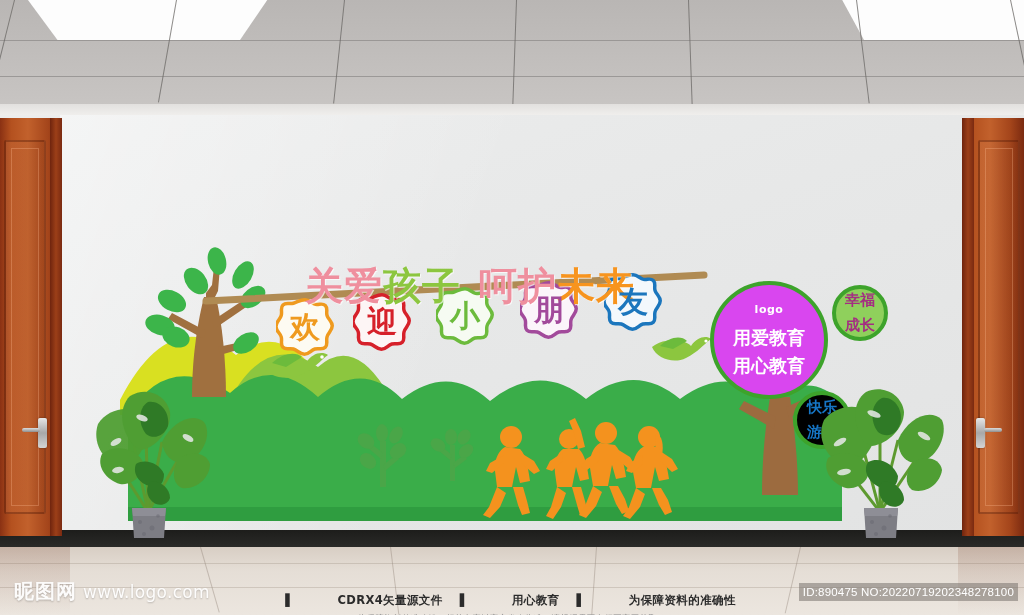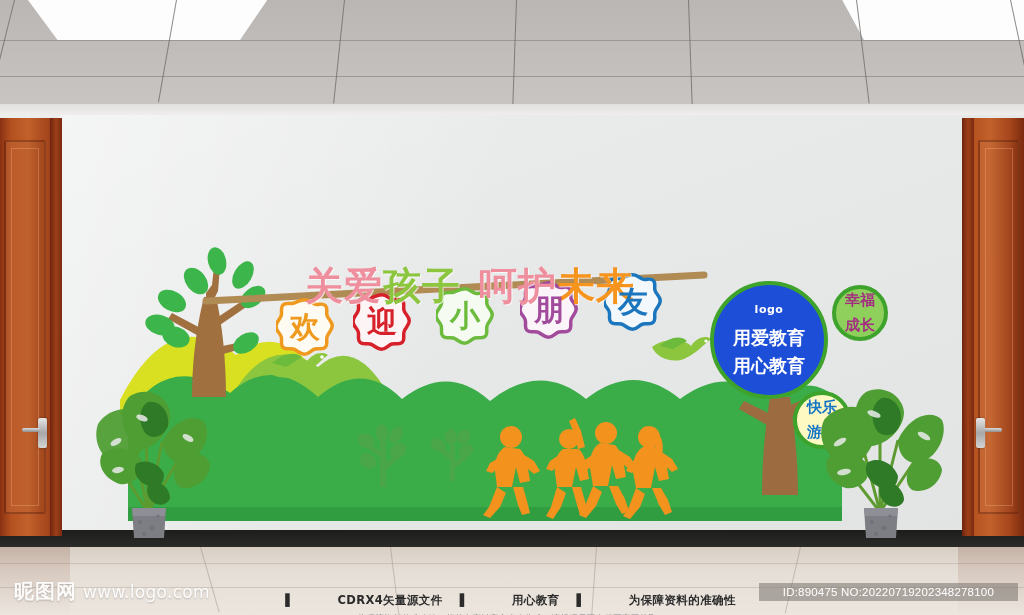--- a/index.html
+++ b/index.html
@@ -142,37 +142,37 @@
     position: absolute; border-radius: 50%;
     display: flex; flex-direction: column;
     align-items: center; justify-content: center;
     text-align: center; line-height: 1.12;
     font-weight: 700;
     font-family: "DejaVu Sans", "Liberation Sans", sans-serif;
     gap: 8px;
   }
   .t-main {
     left: 710px; top: 166px; width: 118px; height: 118px;
-    background: #1d4ed8; border: 4px solid #3da32b; color: #fff;
+    background: #d946ef; border: 4px solid #3da32b; color: #fff;
   }
   .t-main .logo-txt { font-size: 11px; font-weight: 700; margin-bottom: 3px; letter-spacing: .5px; }
   .t-main .line { font-size: 18px; }
   .t-tr {
     left: 832px; top: 170px; width: 56px; height: 56px;
     background: #8fd05c; border: 4px solid #3da32b;
   }
   .t-tr span { font-size: 15px; color: #a42d82; }
   .t-bl {
     left: 676px; top: 278px; width: 56px; height: 56px;
     background: #c5e38a; border: 4px solid #3da32b;
   }
   .t-bl span { font-size: 15px; color: #ef8019; }
   .t-br {
     left: 793px; top: 276px; width: 58px; height: 58px;
-    background: #fef9c3; border: 4px solid #3da32b;
+    background: #000000; border: 4px solid #3da32b;
   }
   .t-br span { font-size: 15px; color: #1675c4; }
 
   
   .caption-wrap {
     position: absolute; left: 0; top: 478px; width: 1024px;
     text-align: center;
   }
   .caption-main {
     font-size: 11.5px; font-weight: 700; color: #2b2b2b; letter-spacing: .4px;
@@ -197,21 +197,21 @@
     color: #ffffff; opacity: .92;
     text-shadow: 0 1px 2px rgba(0,0,0,.25);
   }
   .wm-logo { font-size: 20px; font-weight: 700; letter-spacing: 1px;
     font-family: "DejaVu Sans", "Liberation Sans", sans-serif; }
   .wm-url { font-size: 17px; letter-spacing: .3px;
     font-family: "DejaVu Sans", "Liberation Sans", sans-serif; }
   .wm-right {
     position: absolute; right: 6px; top: 583px;
     background: rgba(120,115,110,.55);
-    color: #fff; font-size: 11.5px; padding: 3px 24px;
+    color: #fff; font-size: 11.5px; padding: 3px 4px;
     letter-spacing: .2px;
     font-family: "Liberation Sans", sans-serif;
   }
 </style>
 </head>
 <body>
 
 <div id="stage">
 
   <div class="ceiling">

